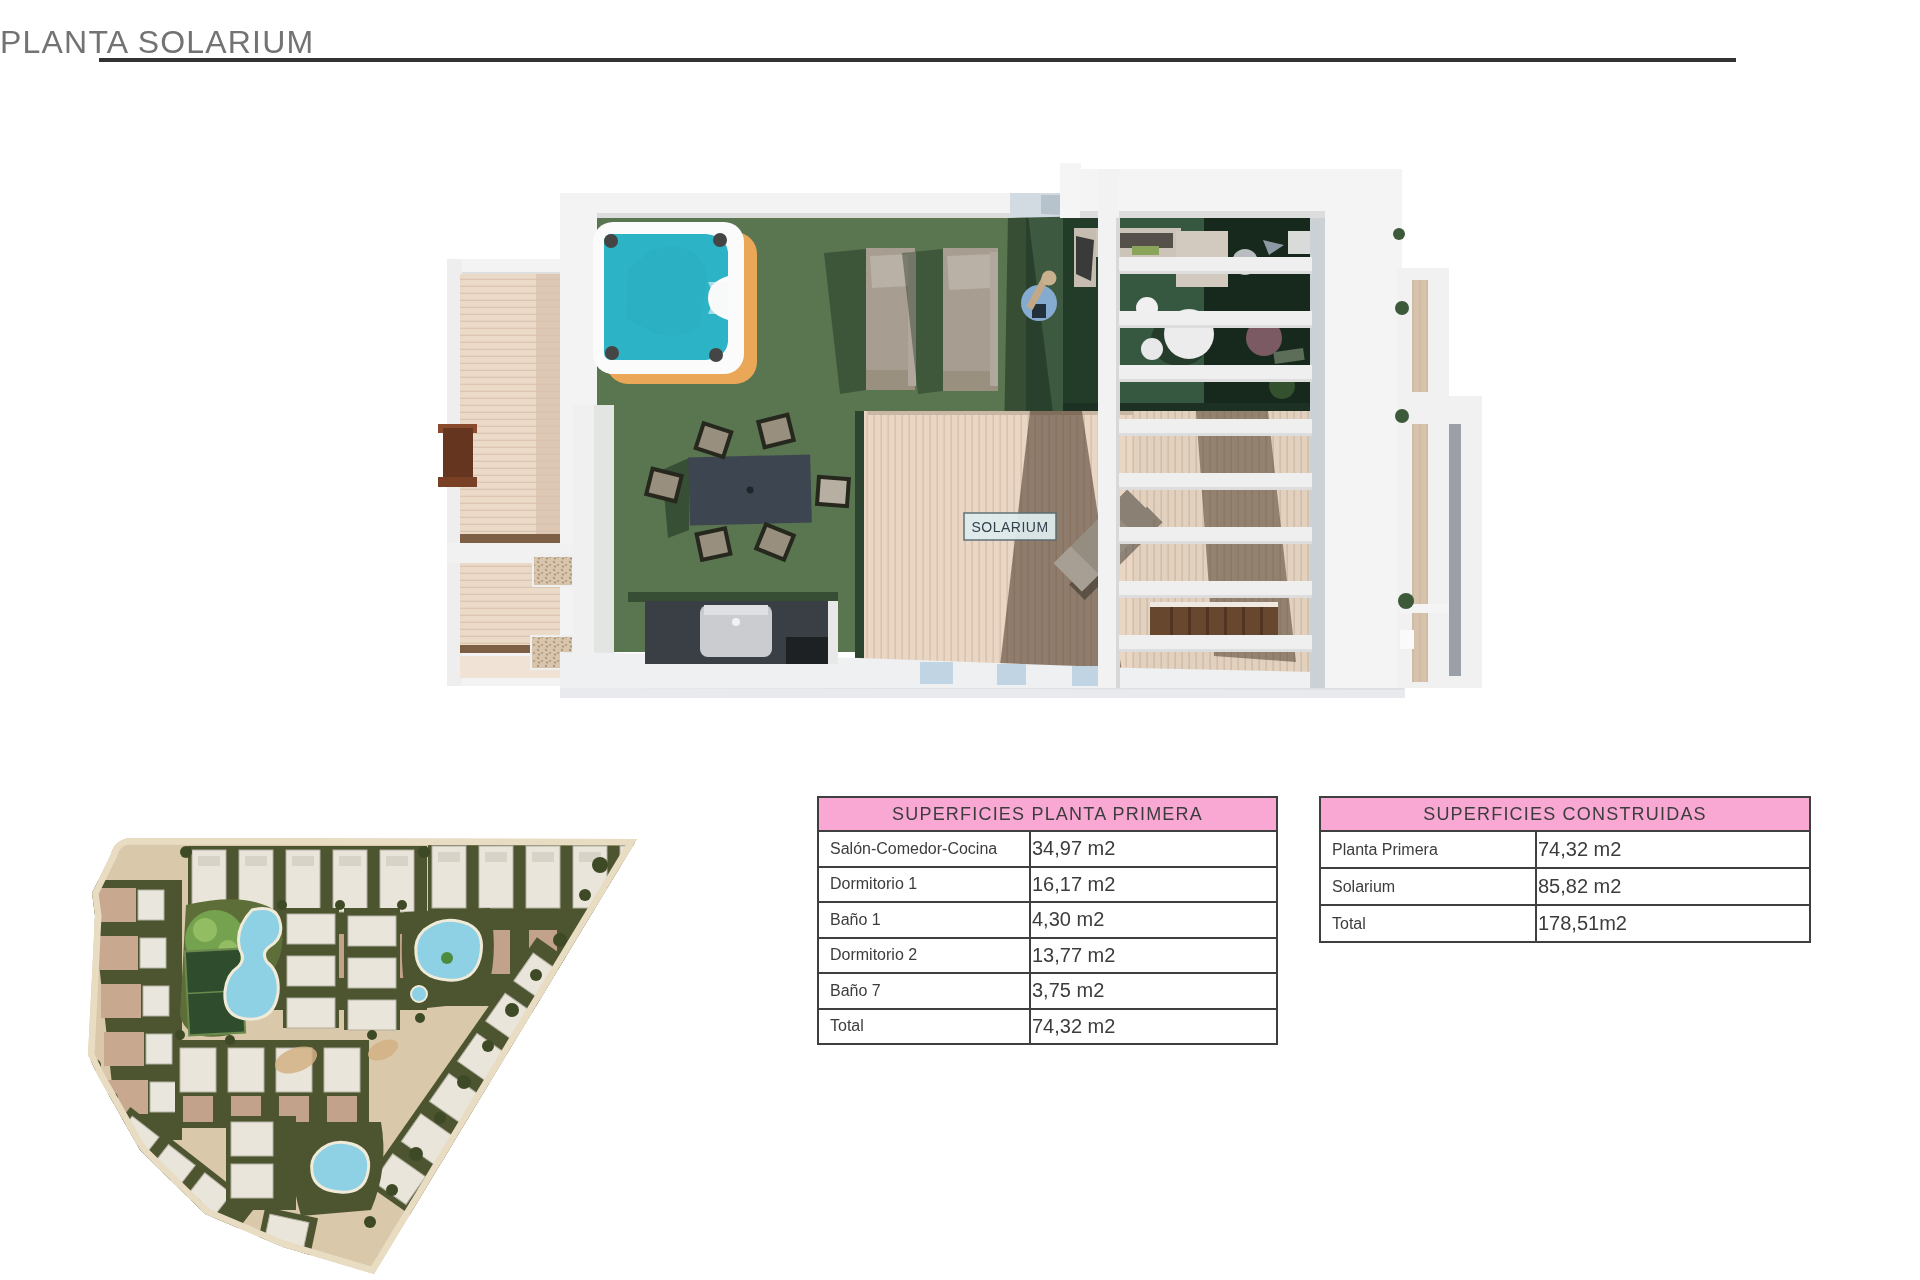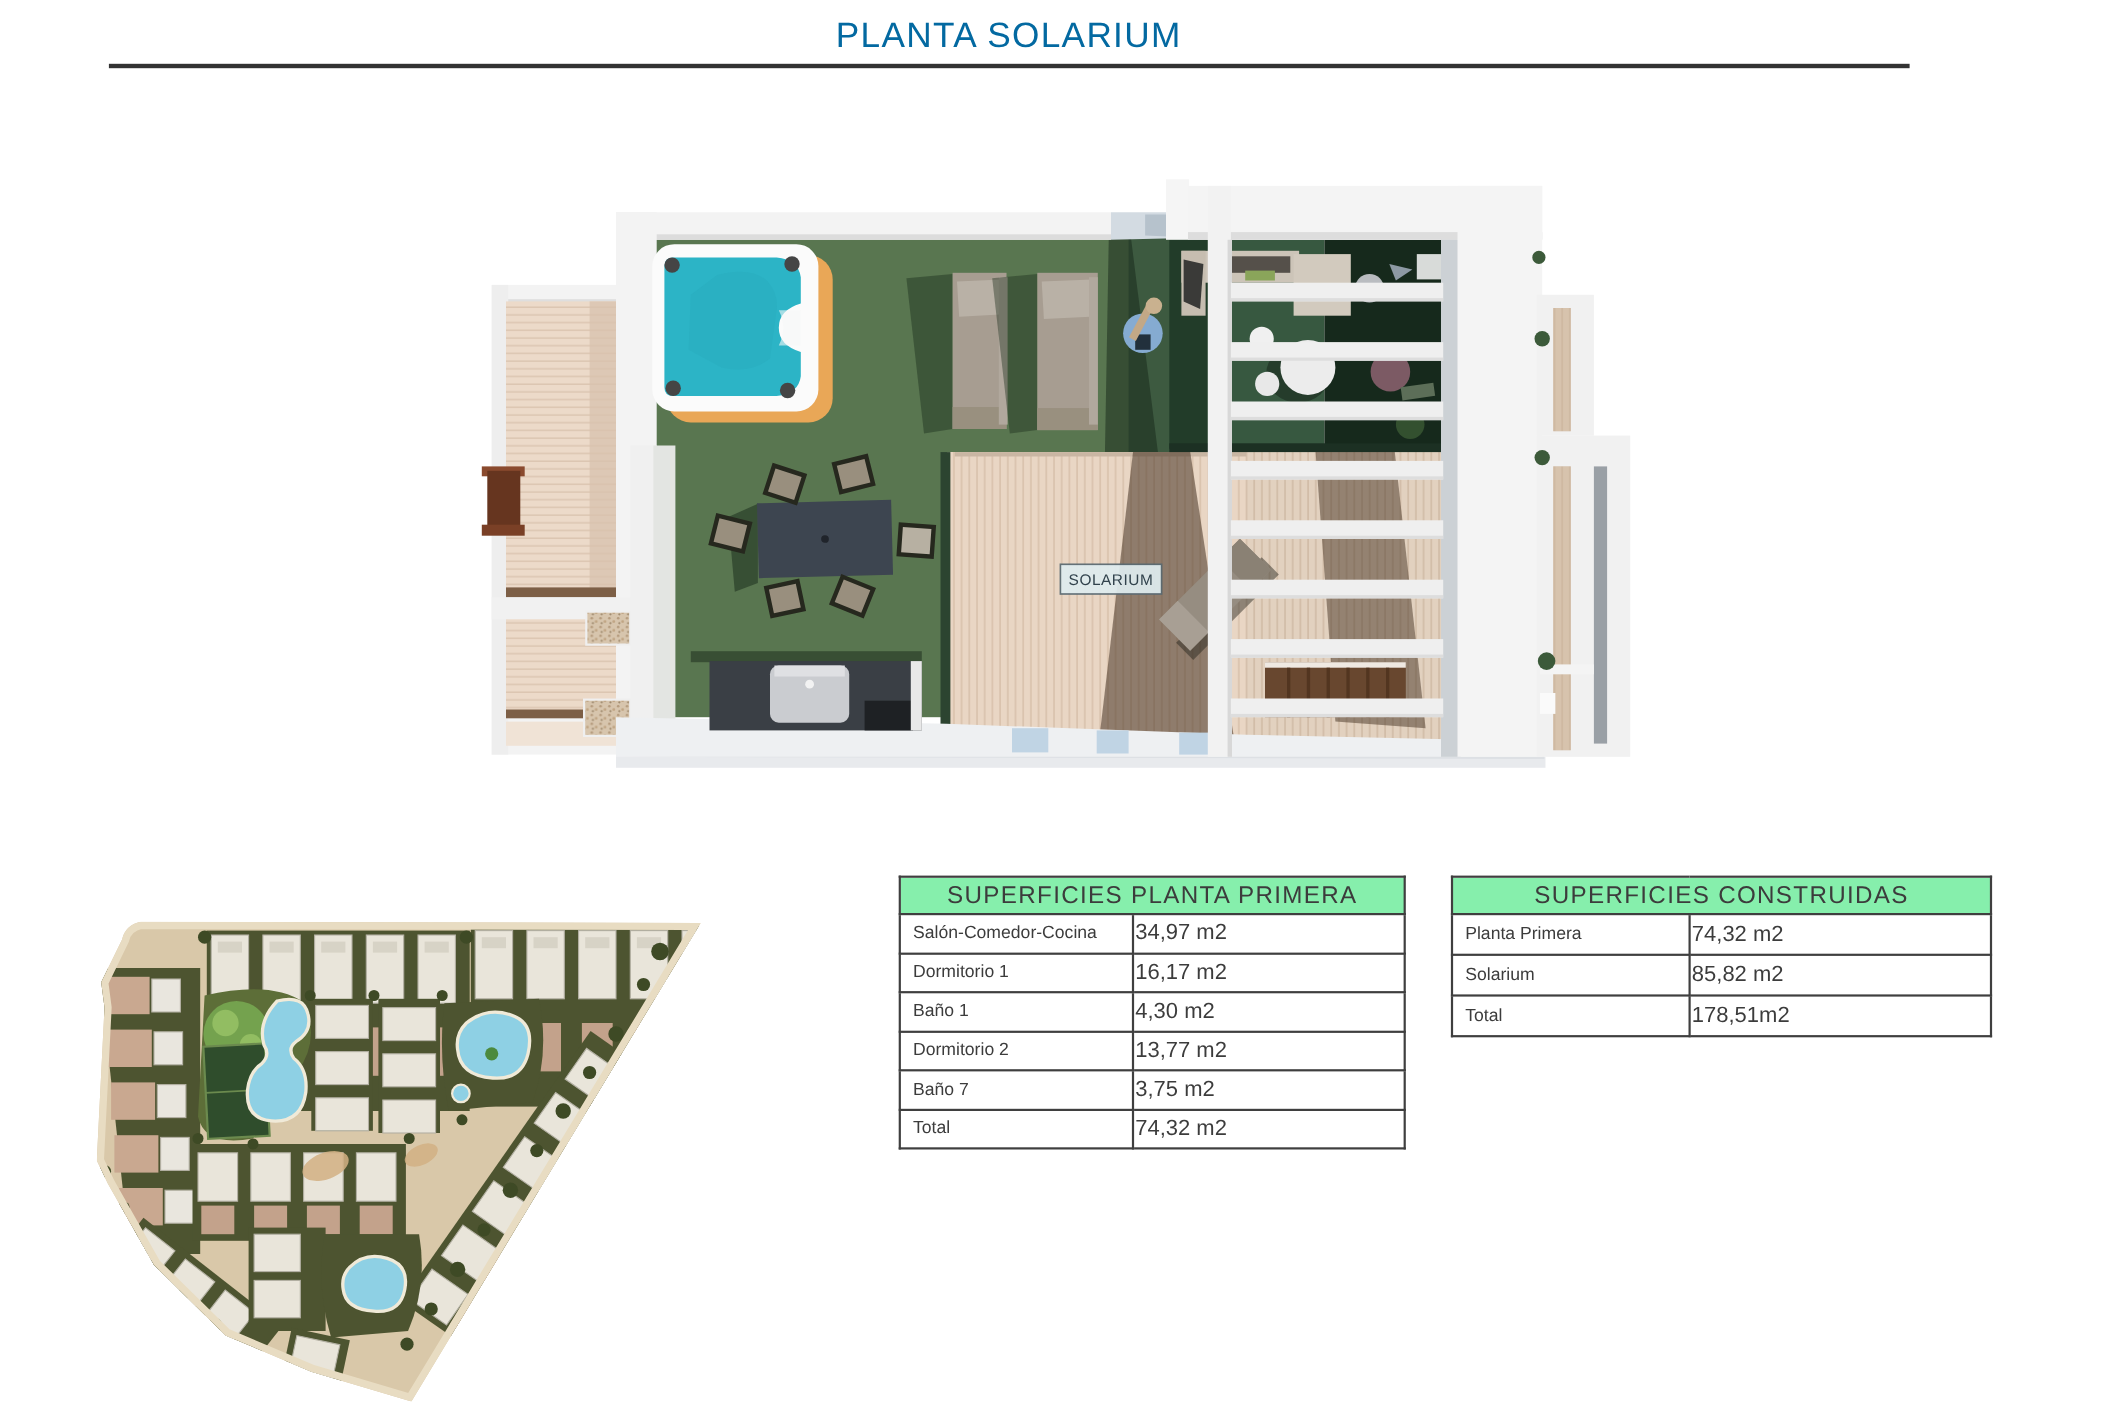--- a/index.html
+++ b/index.html
@@ -1,21 +1,21 @@
 <!DOCTYPE html>
 <html><head>
 <meta charset="utf-8">
 <style>
   html,body{margin:0;padding:0;background:#ffffff;width:1920px;height:1280px;overflow:hidden;}
   body{font-family:"Liberation Sans", sans-serif;position:relative;}
-  .title{position:absolute;left:0;top:14px;width:1834px;text-align:center;font-size:32px;letter-spacing:1.2px;color:#0369a1;}
+  .title{position:absolute;left:0;top:24px;width:1834px;font-size:32px;letter-spacing:1.2px;color:#737373;}
   .rule{position:absolute;left:99px;top:58px;width:1637px;height:4px;background:#333333;}
   table{border-collapse:collapse;position:absolute;table-layout:fixed;}
   td,th{border:2px solid #3f3f3f;color:#3c3c3c;font-weight:400;overflow:hidden;}
-  th{background:#86efac;font-size:22px;letter-spacing:1.2px;}
+  th{background:#f9a8d4;font-size:18px;letter-spacing:1.2px;}
   td.l{font-size:16px;padding-left:11px;text-align:left;}
   td.v{font-size:20px;text-align:left;}
 </style>
 </head>
 <body>
 
 <div class="title">PLANTA SOLARIUM</div>
 
 <div class="rule"></div>
 

